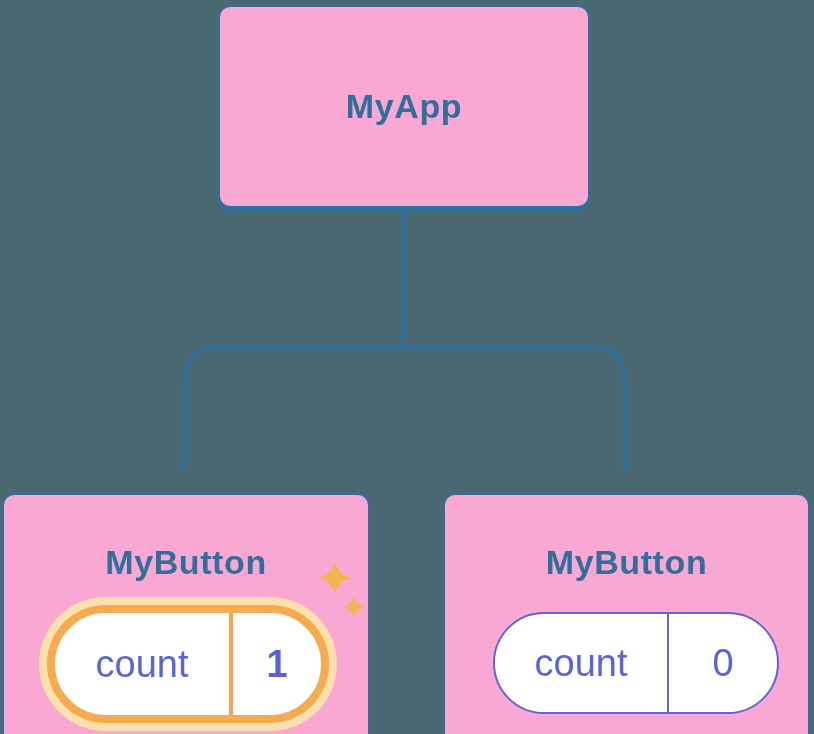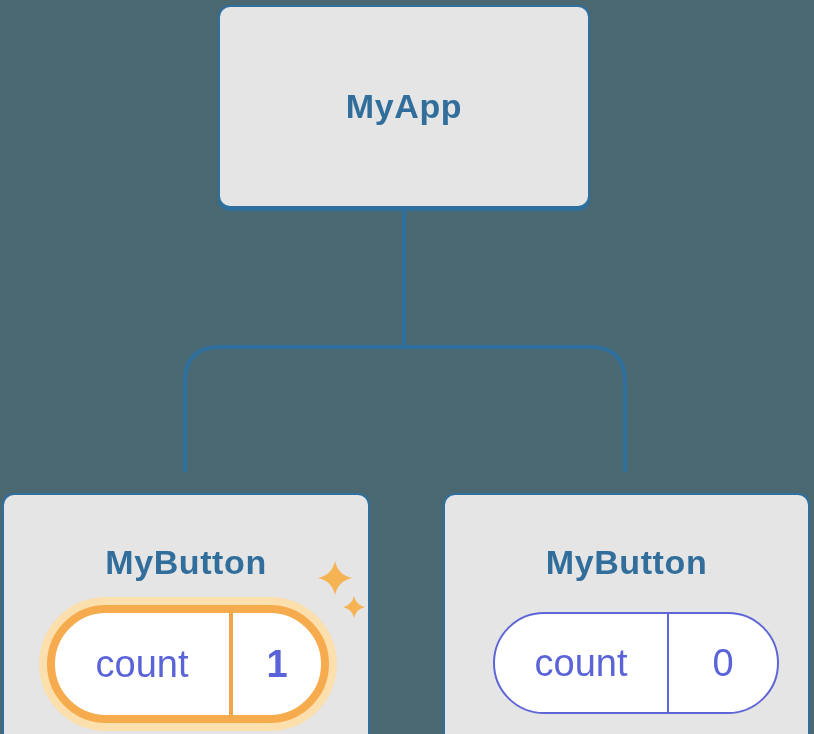--- a/index.html
+++ b/index.html
@@ -14,21 +14,21 @@
   }
   .connectors, .sparkles-layer {
     position: absolute;
     left: 0; top: 0;
     width: 814px; height: 734px;
     pointer-events: none;
   }
   .sparkles-layer { z-index: 3; }
   .card {
     position: absolute;
-    background: #e5e5e5;
+    background: #f9a8d4;
     border: 2px solid #2F6F9E;
     border-radius: 12px;
     box-shadow: 0 3px 0 0 #2E6F9E;
     z-index: 2;
   }
   .card-root {
     left: 218px; top: 5px;
     width: 372px; height: 203px;
     display: flex; align-items: center; justify-content: center;
   }

